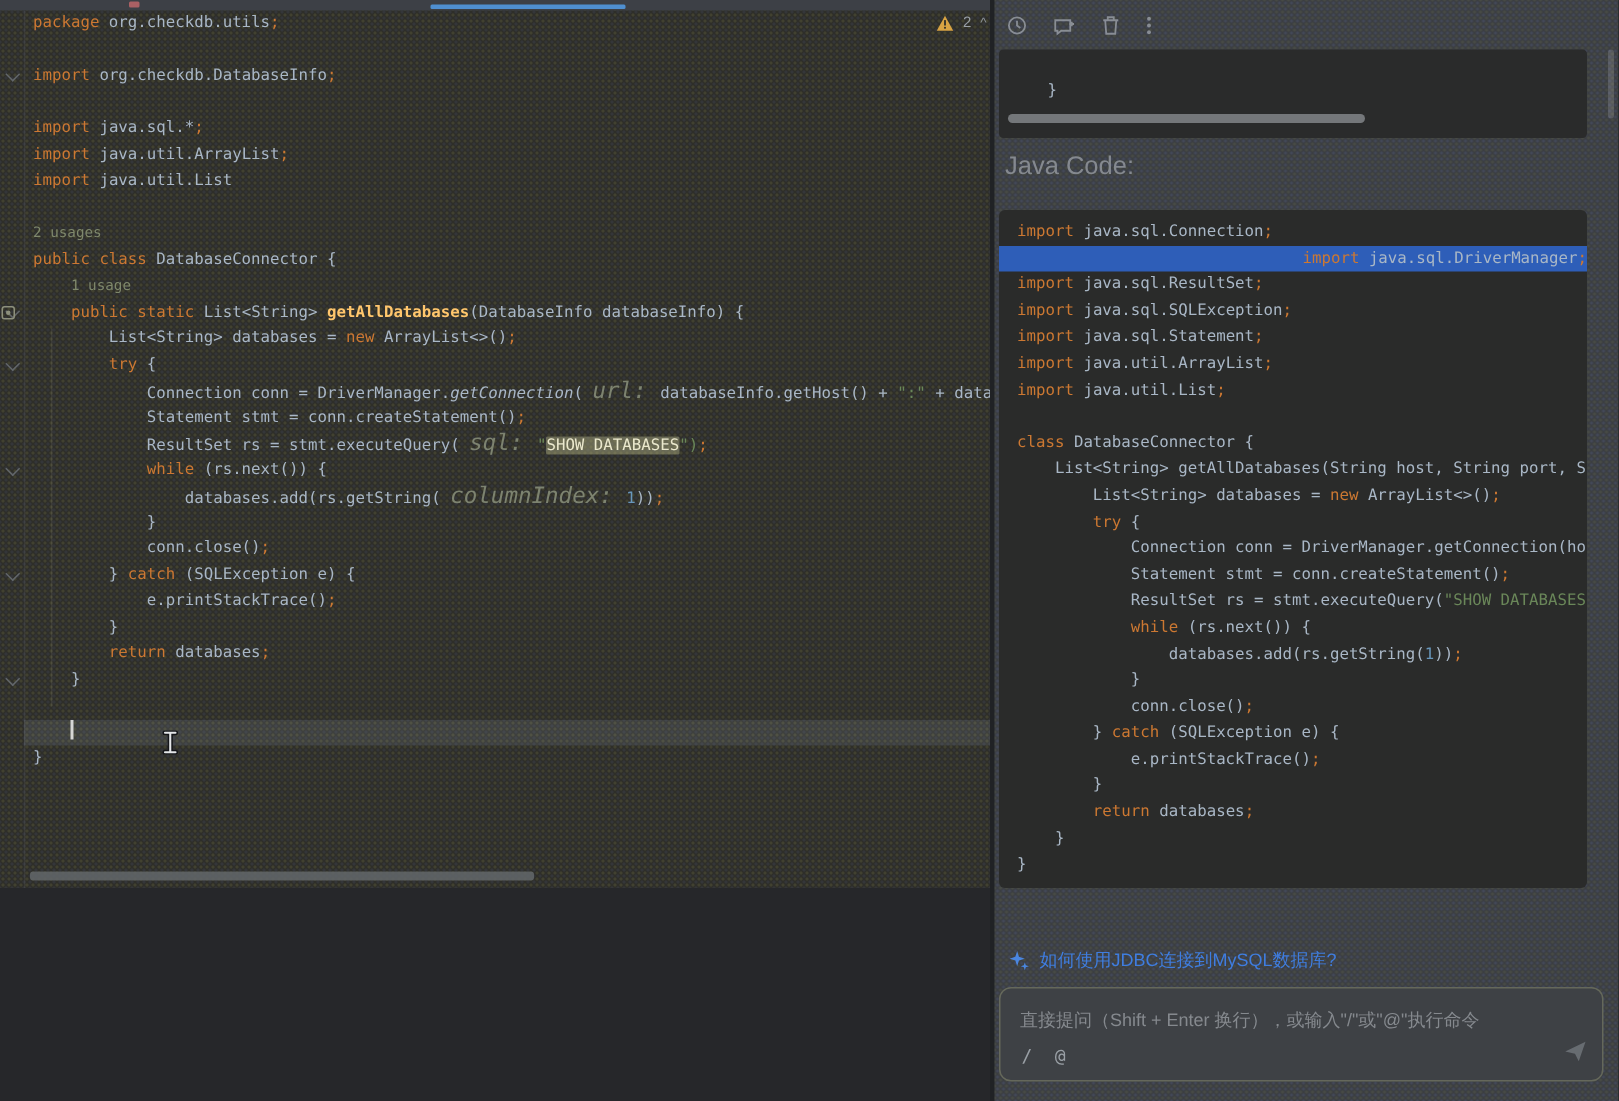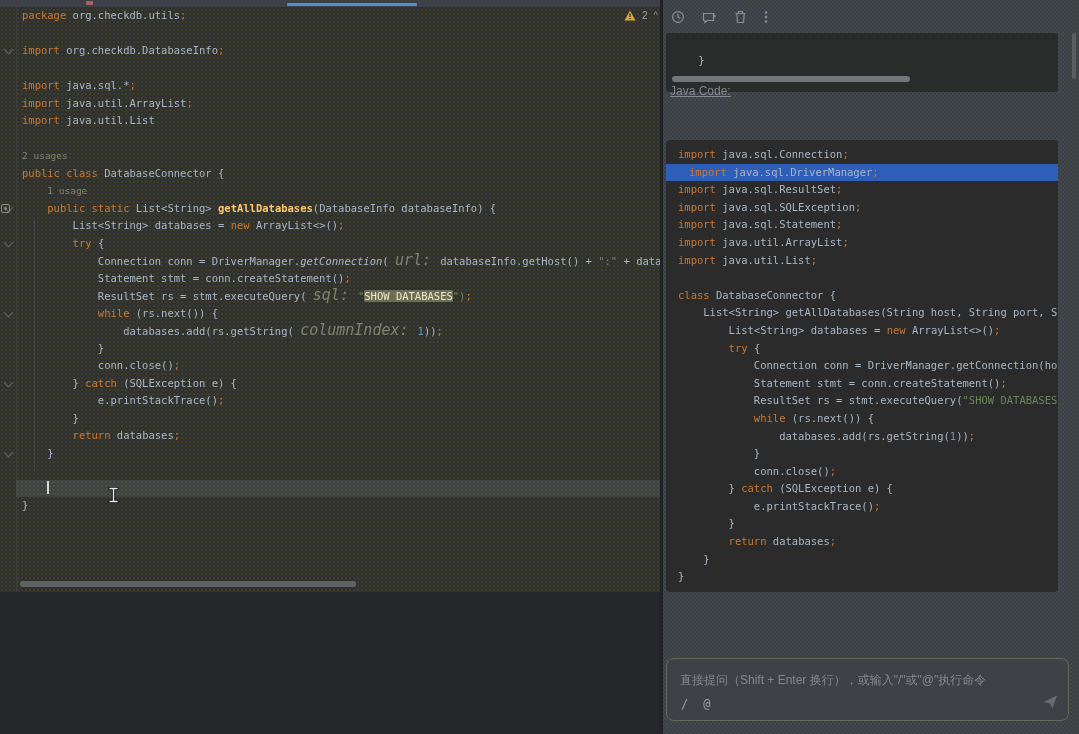--- a/index.html
+++ b/index.html
@@ -68,30 +68,30 @@
   }
   #as-header{position:absolute;left:0;top:0;right:0;height:28px;display:flex;align-items:center;padding:0 8px;box-sizing:border-box;}
   #as-context{color:#72767e;font-size:11px;white-space:pre;overflow:hidden;flex:1;margin-left:6px;margin-top:6px;}
   #as-header-icons{display:flex;align-items:center;gap:17px;margin-top:6px;margin-right:2px;}
   #as-header-icons svg{opacity:.8;}
 
   #history-block{position:absolute;left:3px;top:33px;width:392px;height:59px;background:#2a2b2b;border-radius:3px;padding:3px 0 0 7px;box-sizing:border-box;line-height:16px;}
   #history-scroll{position:absolute;left:6px;bottom:10px;width:238px;height:6px;background:#74777a;border-radius:3px;}
   #panel-vscroll{position:absolute;right:3px;top:33px;width:4px;height:46px;background:rgba(255,255,255,0.14);border-radius:2px;}
 
-  #java-code-label{position:absolute;left:7px;top:84px;color:#85898f;font-size:12px;text-decoration:underline;}
+  #java-code-label{position:absolute;left:7px;top:101px;color:#85898f;font-size:17px;}
 
   #codeblock{position:absolute;left:3px;top:140px;width:392px;background:#2a2b2a;border-radius:4px;overflow:hidden;}
   #cb-header{height:28px;display:flex;align-items:center;padding:0 10px;}
   #cb-lang{color:#9599a0;font-size:11px;flex:1;}
   #cb-icons{display:flex;align-items:center;gap:15px;}
   #cb-icons svg{opacity:.75;}
   #code-right{padding:6px 0 6px 12px;line-height:17.6px;overflow:hidden;}
   #code-right .cl{height:17.6px;}
-  #code-right .cl.sel{background:#2e5eb8;margin-left:-12px;padding-left:23px;}
+  #code-right .cl.sel{background:#2e5eb8;margin-left:-12px;padding-left:23px;text-align:right;}
 
   #suggestion-row{position:absolute;left:10px;top:632px;display:flex;align-items:center;gap:7px;cursor:pointer;}
   #suggestion-row .txt{color:#3f7de0;font-size:12px;}
 
   #ask-input{position:absolute;left:3px;top:658px;width:403px;height:63px;box-sizing:border-box;
     background:#3e4145;border:1px solid #65685b;border-radius:8px;}
   #ask-placeholder{position:absolute;left:13px;top:13px;color:#85898e;font-size:12px;white-space:pre;}
   #cmd-row{position:absolute;left:14px;bottom:9px;display:flex;gap:15px;color:#9aa0a6;font-size:12px;font-family:"DejaVu Sans Mono",monospace;}
   #cmd-row span{cursor:pointer;}
   #send-btn{position:absolute;right:10px;bottom:7px;opacity:.45;cursor:pointer;}
@@ -176,20 +176,27 @@
     <div id="history-scroll"></div>
   </div>
   <div id="panel-vscroll"></div>
 
   <div id="java-code-label">Java Code:</div>
 
   <div id="codeblock">
     <div id="code-right" class="code"><div class="cl"><span class="tk-k">import </span><span class="tk-t">java.sql.Connection</span><span class="tk-k">;</span></div><div class="cl sel"><span class="tk-k">import </span><span class="tk-t">java.sql.DriverManager</span><span class="tk-k">;</span></div><div class="cl"><span class="tk-k">import </span><span class="tk-t">java.sql.ResultSet</span><span class="tk-k">;</span></div><div class="cl"><span class="tk-k">import </span><span class="tk-t">java.sql.SQLException</span><span class="tk-k">;</span></div><div class="cl"><span class="tk-k">import </span><span class="tk-t">java.sql.Statement</span><span class="tk-k">;</span></div><div class="cl"><span class="tk-k">import </span><span class="tk-t">java.util.ArrayList</span><span class="tk-k">;</span></div><div class="cl"><span class="tk-k">import </span><span class="tk-t">java.util.List</span><span class="tk-k">;</span></div><div class="cl"></div><div class="cl"><span class="tk-k">class </span><span class="tk-t">DatabaseConnector {</span></div><div class="cl"><span class="tk-t">    List&lt;String&gt; getAllDatabases(String host, String port, S</span></div><div class="cl"><span class="tk-t">        List&lt;String&gt; databases = </span><span class="tk-k">new </span><span class="tk-t">ArrayList&lt;&gt;()</span><span class="tk-k">;</span></div><div class="cl"><span class="tk-t">        </span><span class="tk-k">try </span><span class="tk-t">{</span></div><div class="cl"><span class="tk-t">            Connection conn = DriverManager.getConnection(ho</span></div><div class="cl"><span class="tk-t">            Statement stmt = conn.createStatement()</span><span class="tk-k">;</span></div><div class="cl"><span class="tk-t">            ResultSet rs = stmt.executeQuery(</span><span class="tk-s">"SHOW DATABASES</span></div><div class="cl"><span class="tk-t">            </span><span class="tk-k">while </span><span class="tk-t">(rs.next()) {</span></div><div class="cl"><span class="tk-t">                databases.add(rs.getString(</span><span class="tk-n">1</span><span class="tk-t">))</span><span class="tk-k">;</span></div><div class="cl"><span class="tk-t">            }</span></div><div class="cl"><span class="tk-t">            conn.close()</span><span class="tk-k">;</span></div><div class="cl"><span class="tk-t">        } </span><span class="tk-k">catch </span><span class="tk-t">(SQLException e) {</span></div><div class="cl"><span class="tk-t">            e.printStackTrace()</span><span class="tk-k">;</span></div><div class="cl"><span class="tk-t">        }</span></div><div class="cl"><span class="tk-t">        </span><span class="tk-k">return </span><span class="tk-t">databases</span><span class="tk-k">;</span></div><div class="cl"><span class="tk-t">    }</span></div><div class="cl"><span class="tk-t">}</span></div></div>
   </div>
 
+  <div id="suggestion-row">
+    <svg width="13" height="13" viewBox="0 0 14 14" fill="#4a86e0">
+      <path d="M5.5 0 L6.8 4.2 L11 5.5 L6.8 6.8 L5.5 11 L4.2 6.8 L0 5.5 L4.2 4.2 Z"></path>
+      <path d="M11 8 L11.7 10.3 L14 11 L11.7 11.7 L11 14 L10.3 11.7 L8 11 L10.3 10.3 Z"></path>
+    </svg>
+    <span class="txt">如何使用JDBC连接到MySQL数据库?</span>
+  </div>
 
   <div id="ask-input">
     <div id="ask-placeholder">直接提问（Shift + Enter 换行），或输入"/"或"@"执行命令</div>
     <div id="cmd-row">
       <span>/</span>
       <span>@</span>
     </div>
     <div id="send-btn">
       <svg width="15" height="14" viewBox="0 0 15 14" fill="#9aa0a8">
         <path d="M0.5 7 L14 0.5 L9.5 13.5 L7 8.5 Z"></path>

